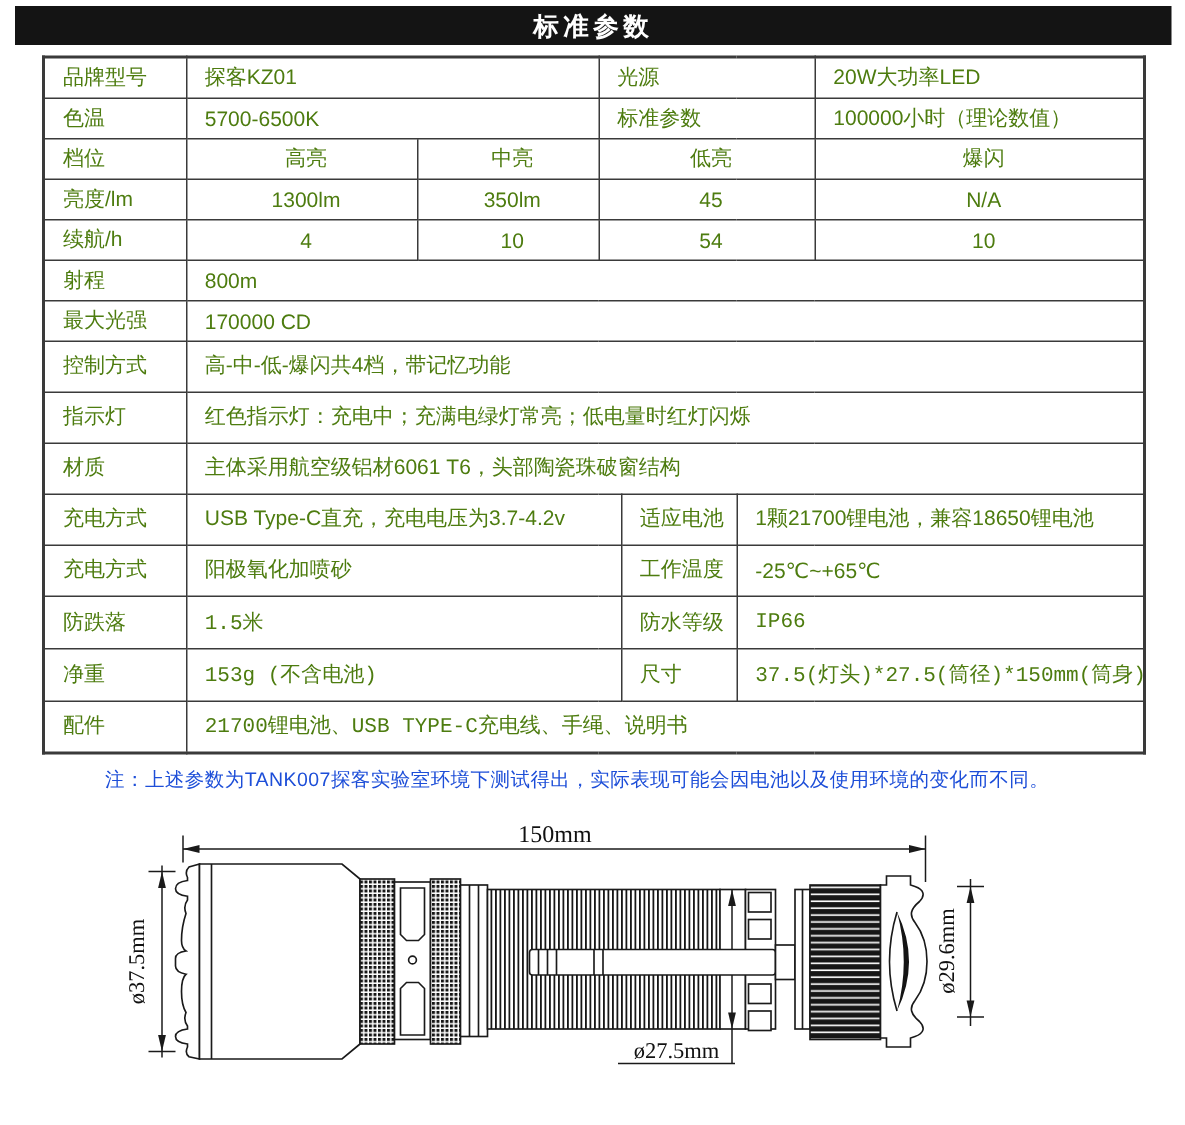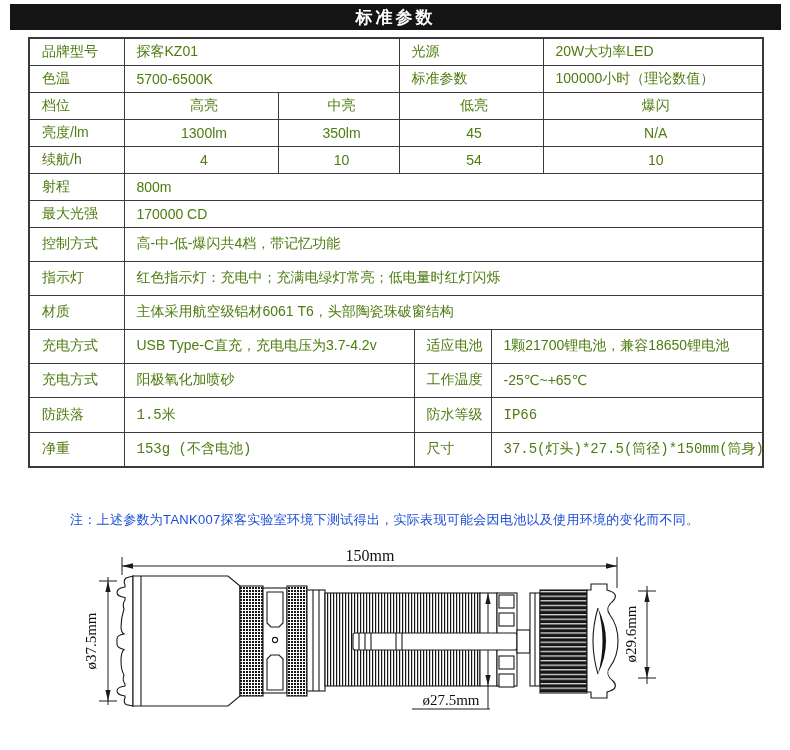--- a/index.html
+++ b/index.html
@@ -124,20 +124,24 @@
         <td class="lab">防跌落</td>
         <td colspan="3">1.5米</td>
         <td class="lab2">防水等级</td>
         <td colspan="2" class="val2">IP66</td>
       </tr>
       <tr class="h35">
         <td class="lab">净重</td>
         <td colspan="3">153g (不含电池)</td>
         <td class="lab2">尺寸</td>
         <td colspan="2" class="val2">37.5(灯头)*27.5(筒径)*150mm(筒身)</td>
+      </tr>
+      <tr class="h35">
+        <td class="lab">配件</td>
+        <td colspan="6">21700锂电池、USB TYPE-C充电线、手绳、说明书</td>
       </tr>
     </tbody>
   </table>
 
   <div class="note">注：上述参数为TANK007探客实验室环境下测试得出，实际表现可能会因电池以及使用环境的变化而不同。</div>
 
   <svg class="diagram" viewBox="0 0 790 216" xmlns="http://www.w3.org/2000/svg">
     <defs>
       <pattern id="p-knurl" width="3" height="3" patternUnits="userSpaceOnUse">
         <rect width="3" height="3" fill="#fff"></rect>

